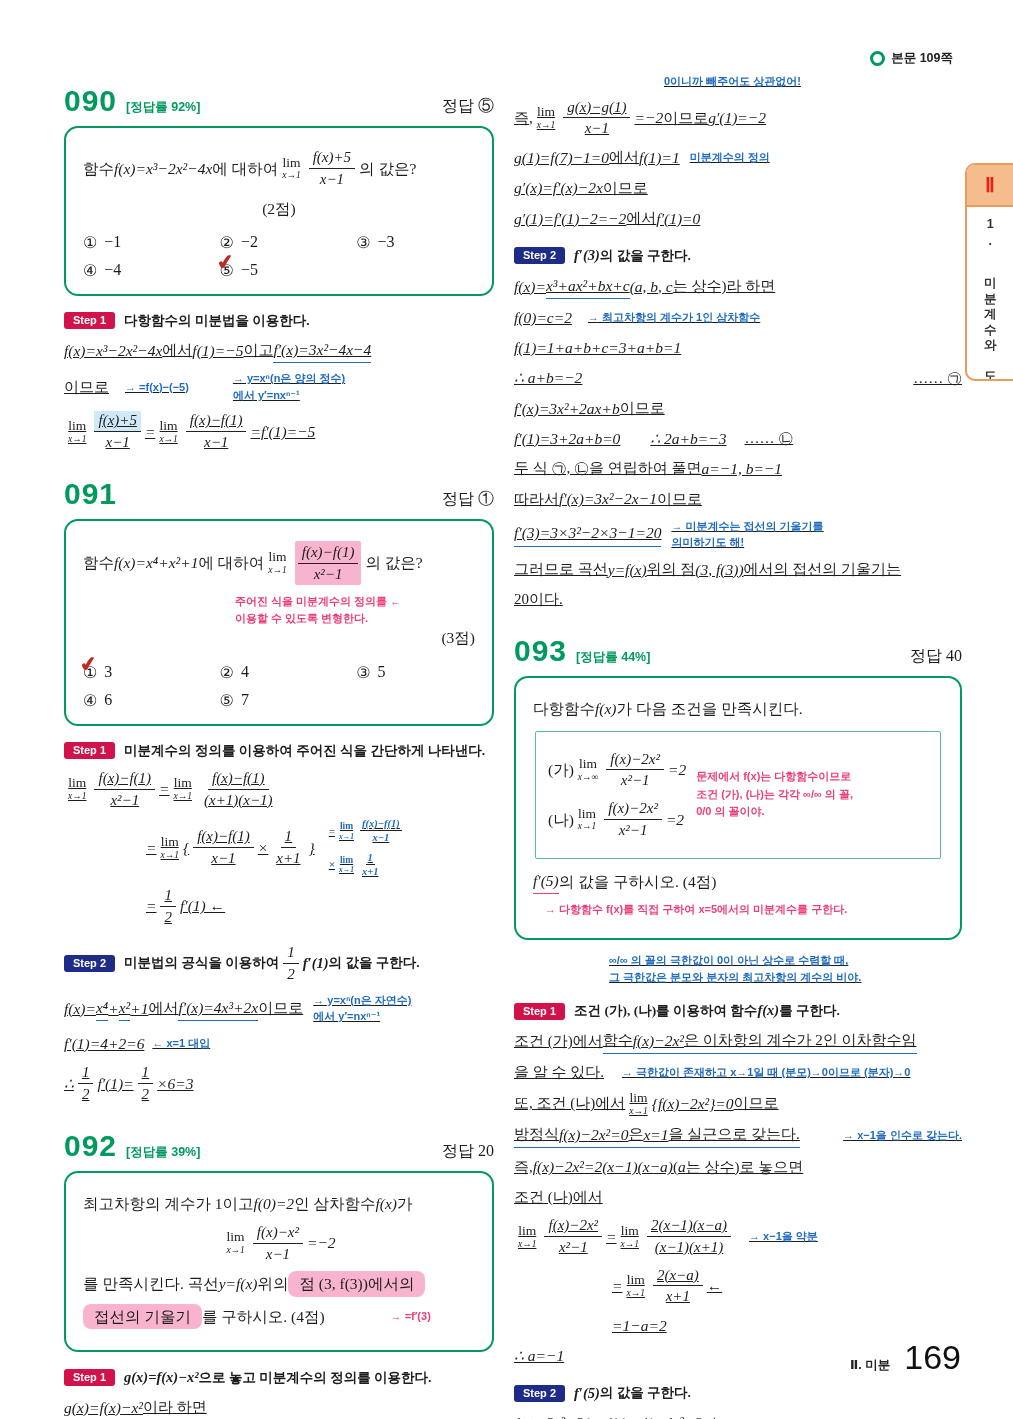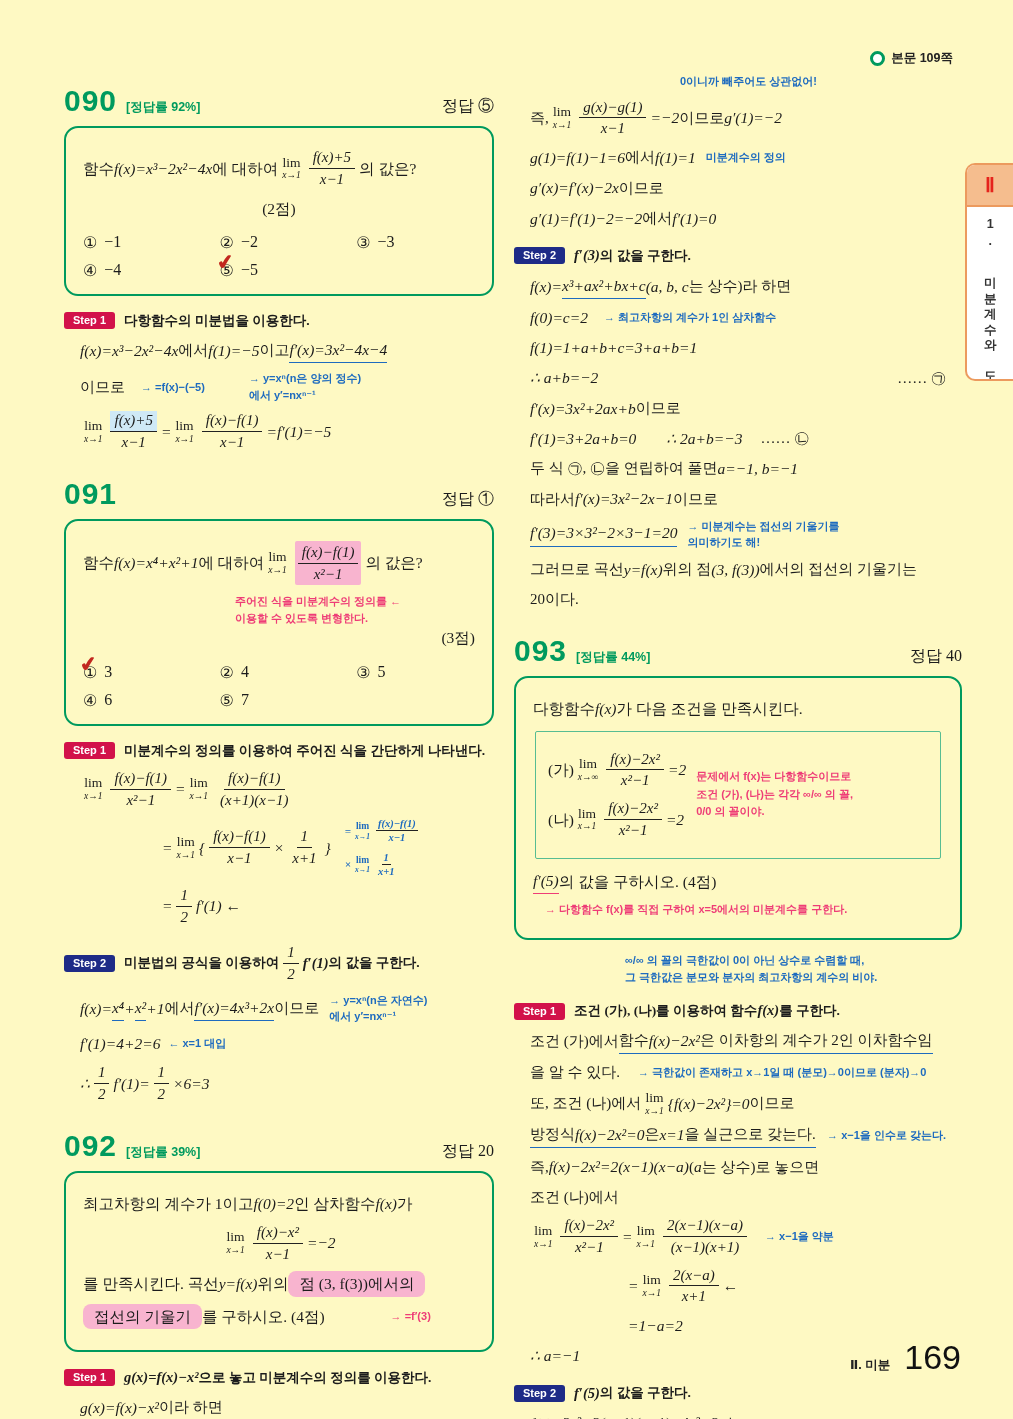--- a/index.html
+++ b/index.html
@@ -1,16 +1,16 @@
 <!DOCTYPE html>
 <html style="--green: #009A5E; --step1: #D2124A; --step2: #1E2B87; --blue_note: #1E6BBF; --pink_note: #EE3D77; --pink_hl: #F8B4CF; --blue_hl: #CFE9F6; --tab_border: #EC9A5E;"><head>
 <meta charset="utf-8">
 <style>
   html,body{margin:0;padding:0;background:#e8e8e8;}
-  .page{position:relative;width:1013px;height:1419px;background:#fef9c3;overflow:hidden;
+  .page{position:relative;width:1013px;height:1419px;background:#ffffff;overflow:hidden;
         font-family:"Liberation Sans","DejaVu Sans",sans-serif;color:#1c1c1c;}
   
   .col{position:absolute;}
   .col-left{left:64px;top:84px;width:430px;}
   .col-right{left:514px;top:66px;width:448px;}
 
   
   .hdr-right{position:absolute;top:50px;right:60px;display:flex;align-items:center;gap:6px;
              font-size:12.5px;font-weight:700;color:#222;}
   .gdot{width:9px;height:9px;border-radius:50%;background:#fff;border:3px solid var(--green);}
@@ -49,21 +49,21 @@
   
   .stepline{display:flex;align-items:center;margin:15px 0 7px 0;gap:9px;flex-wrap:wrap;}
   .badge{color:#fff;font-size:11px;padding:2px 9px 3px 9px;border-radius:3px;font-weight:700;white-space:nowrap;}
   .s1{background:var(--step1);}
   .s2{background:var(--step2);}
   .slabel{display:flex;align-items:center;flex-wrap:wrap;}
   .slabel .k{font-weight:700;font-size:13.5px;}
   .slabel .m{font-weight:600;font-size:14.5px;}
 
   
-  .sol{margin:4px 16px;}
+  .sol{margin:4px 0;text-decoration:underline;}
   .mline{display:flex;align-items:center;flex-wrap:wrap;margin:7px 0;gap:0;}
   .mline.right{justify-content:center;}
   .mline.center{justify-content:center;}
   .k{font-family:"Liberation Serif","DejaVu Serif",serif;font-size:15px;line-height:1.5;}
   .m{font-family:"Liberation Serif","DejaVu Serif",serif;font-style:italic;font-size:15.5px;line-height:1.5;}
   .frac{display:inline-flex;flex-direction:column;align-items:center;vertical-align:middle;margin:1px 4px;
         font-family:"Liberation Serif","DejaVu Serif",serif;font-style:italic;font-size:15px;}
   .fn{padding:0 4px 1px 4px;border-bottom:1.4px solid #222;line-height:1.25;white-space:nowrap;}
   .fd{padding:1px 4px 0 4px;line-height:1.25;white-space:nowrap;}
   .frac.hl-pink{background:var(--pink_hl);padding:2px 3px;border-radius:2px;}
@@ -429,21 +429,21 @@
           </span>
           <span class="frac">
             <span class="fn">g(x)−g(1)</span>
             <span class="fd">x−1</span>
           </span>
           <span class="m">=−2</span>
           <span class="k">이므로 </span>
           <span class="m">g′(1)=−2</span>
         </div>
         <div class="mline">
-          <span class="m">g(1)=f(1)−1=6</span>
+          <span class="m">g(1)=f(7)−1=0</span>
           <span class="k">에서 </span>
           <span class="m">f(1)=1</span>
           <span class="sp" style="width: 10px;"></span>
           <span class="note n-b">미분계수의 정의</span>
         </div>
         <div class="mline">
           <span class="m">g′(x)=f′(x)−2x</span>
           <span class="k">이므로</span>
         </div>
         <div class="mline">

